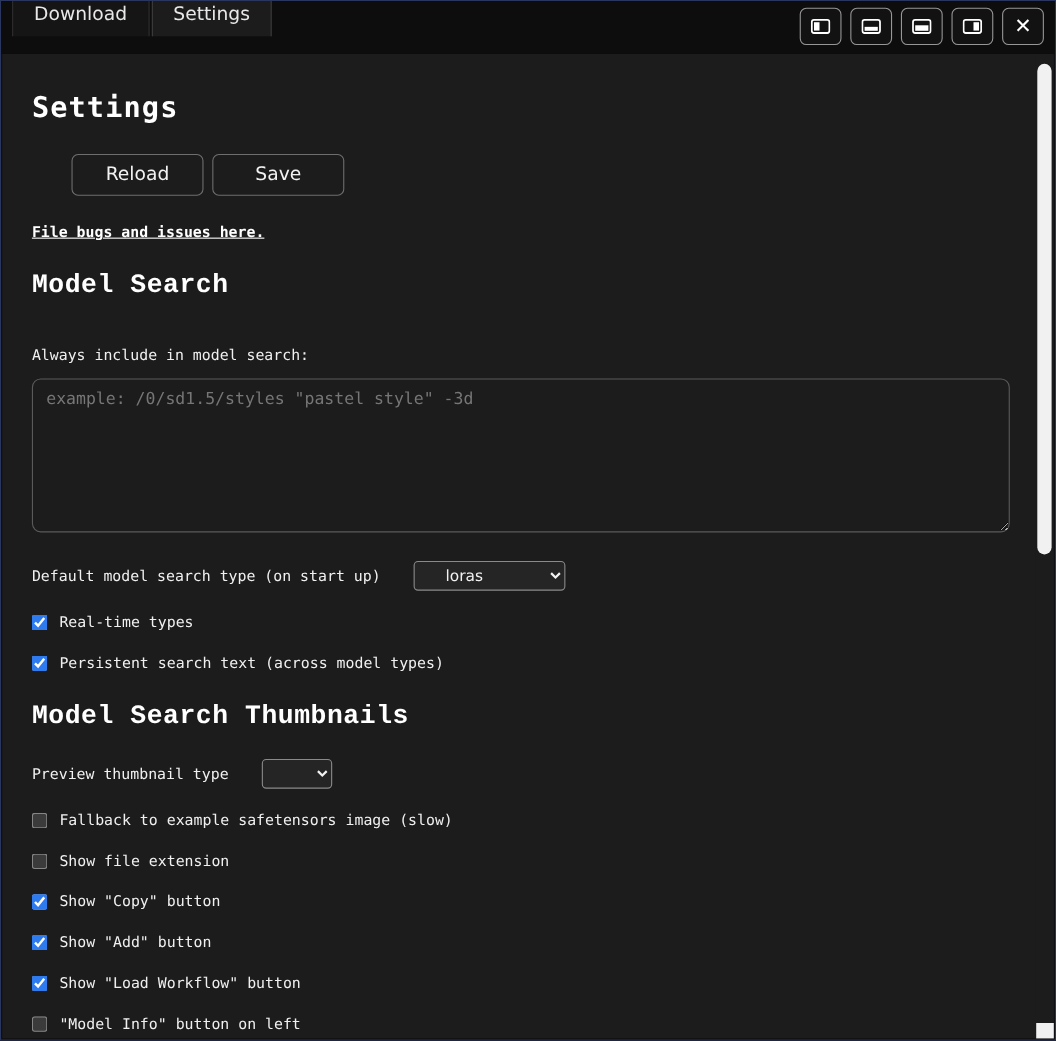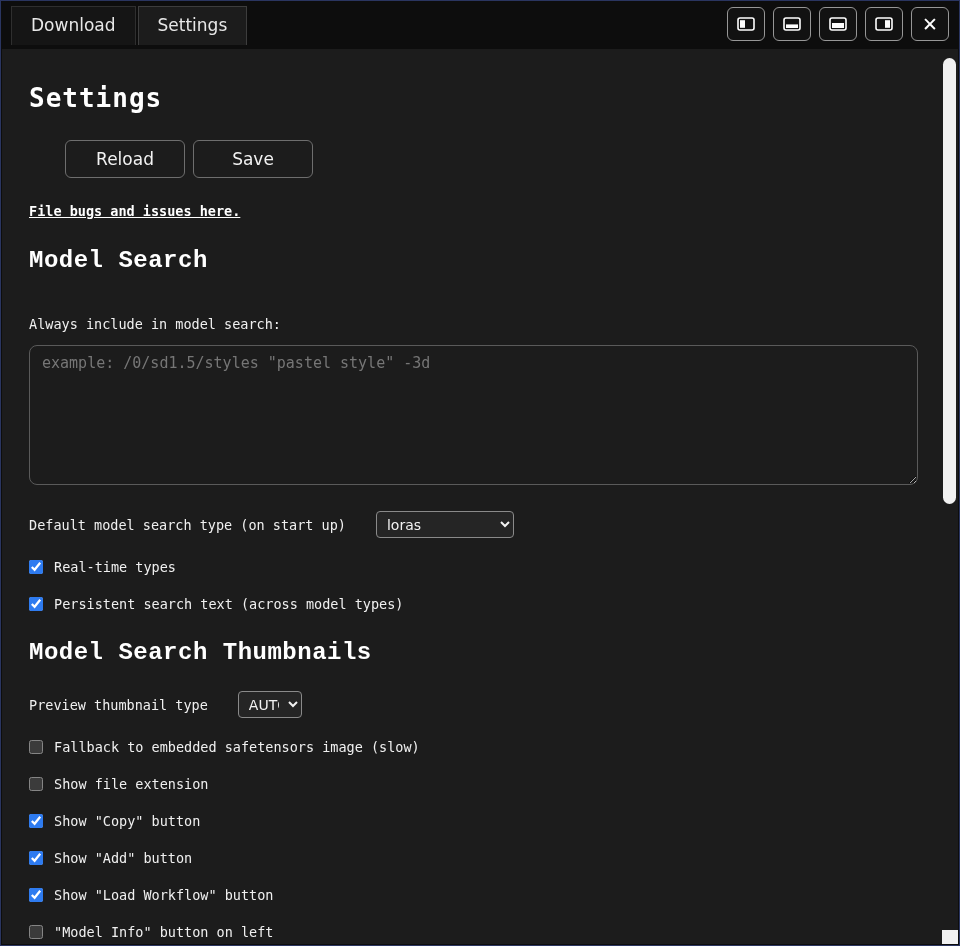--- a/index.html
+++ b/index.html
@@ -12,21 +12,21 @@
     color: #e9e9e9;
     overflow: hidden;
     position: relative;
   }
   
   .topbar {
     height: 48px;
     background: #0d0d0d;
     display: flex;
     align-items: flex-end;
-    padding: 4px 10px;
+    padding: 16px 10px;
   }
   .tabs { display: flex; align-items: flex-end; }
   .tab {
     font-family: "DejaVu Sans", "Liberation Sans", sans-serif;
     font-size: 17px;
     color: #e8e8e8;
     padding: 8px 19px 10px 19px;
     background: #151515;
     border: 1px solid #2f2f2f;
     border-bottom: none;
@@ -137,21 +137,21 @@
     color: #f0f0f0;
   }
   select {
     font-family: "DejaVu Sans", "Liberation Sans", sans-serif;
     font-size: 14px;
     color: #f2f2f2;
     background: #252525;
     border: 1px solid #8a8a8a;
     border-radius: 4px;
     height: 27px;
-    padding: 0 6px;
+    padding: 0 24px;
     cursor: pointer;
   }
   select.wide { width: 138px; }
   select.narrow { width: 64px; }
   .check-row {
     margin-top: 21px;
     display: flex;
     align-items: center;
     gap: 11px;
     font-size: 13.5px;
@@ -272,21 +272,21 @@
 
   <div class="inline-row">
     <span>Preview thumbnail type</span>
     <select class="narrow">
       <option>AUTO</option>
     </select>
   </div>
 
   <label class="check-row">
     <input type="checkbox" style="">
-    <span>Fallback to embedded safetensors image (slow)</span>
+    <span>Fallback to example safetensors image (slow)</span>
   </label>
 
   <label class="check-row">
     <input type="checkbox" style="">
     <span>Show file extension</span>
   </label>
 
   <label class="check-row">
     <input type="checkbox" checked="" style="">
     <span>Show "Copy" button</span>

